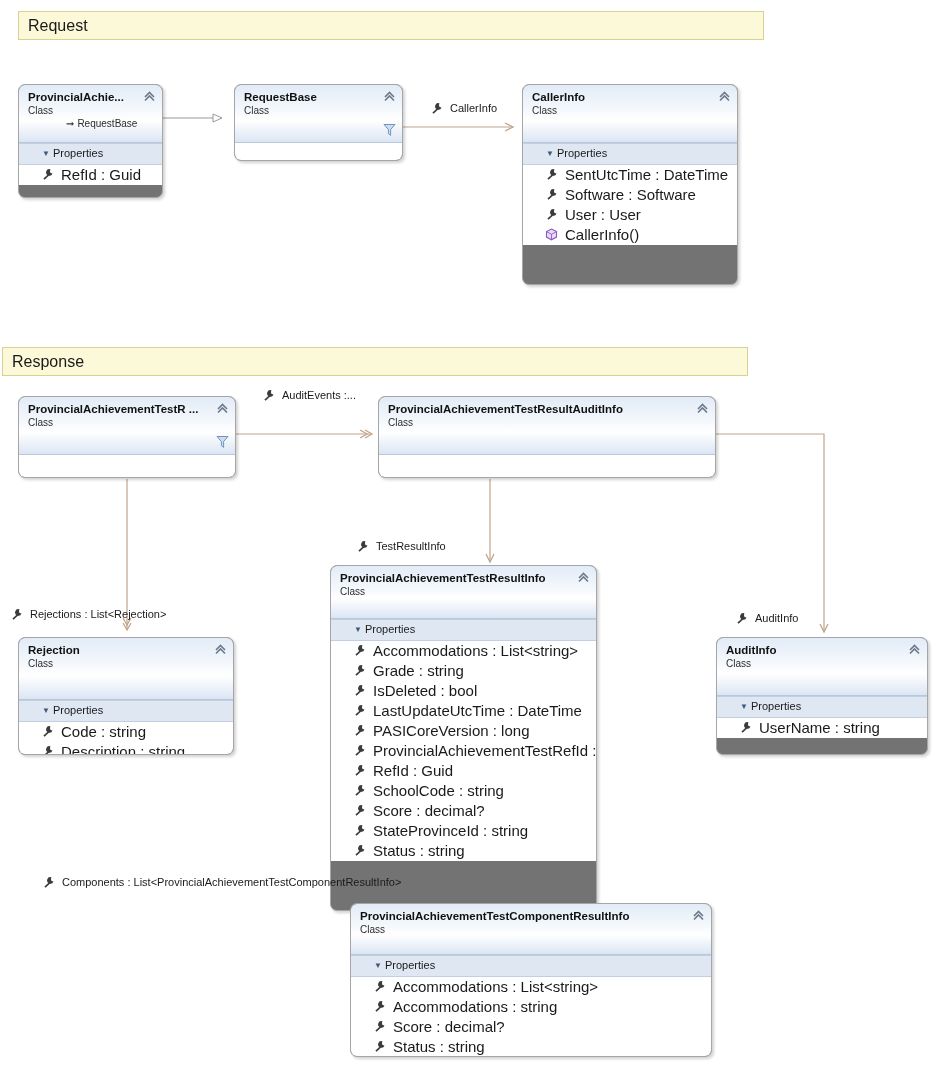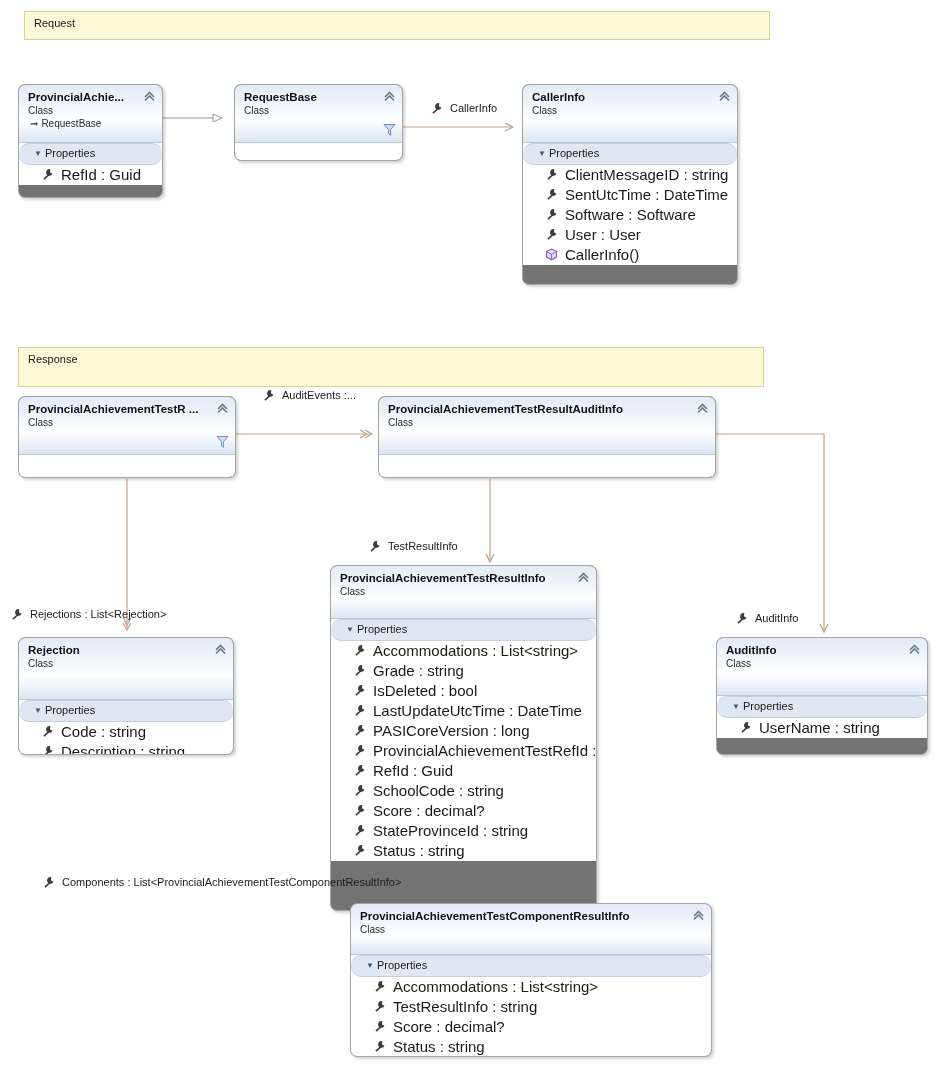--- a/index.html
+++ b/index.html
@@ -25,24 +25,23 @@
     width: 938px; height: 1068px;
     pointer-events: none;
   }
 
   
   .banner {
     position: absolute;
     box-sizing: border-box;
     background: #fbf9d7;
     border: 1px solid #d9d093;
-    font-size: 11px;
+    font-size: 16px;
     color: #1a1a1a;
     padding: 5px 8px 0 9px;
-    margin-left: 6px;
   }
 
   
   .cls {
     position: absolute;
     box-sizing: border-box;
     border: 1px solid #a6a6a6;
     border-radius: 7px;
     background: #737373;
     box-shadow: 2px 2px 3px rgba(0,0,0,0.18);
@@ -67,39 +66,39 @@
     font-size: 10px;
     color: #2b2b2b;
     line-height: 13px;
   }
   .cls-base {
     font-size: 10px;
     color: #2b2b2b;
     line-height: 14px;
     white-space: nowrap;
     padding-left: 2px;
+    margin-left: 36px;
   }
   .cls-base .arr {
     color: #3a3a3a;
     font-size: 10px;
     padding-right: 3px;
   }
   .cls-body { background: #ffffff; }
 
   .section {
     box-sizing: border-box;
     background: #dfe7f3;
     border-top: 1px solid #c3cfe0;
     border-bottom: 1px solid #c3cfe0;
     font-size: 11px;
     color: #1a1a1a;
-    padding: 2px 0 3px 15px;
+    padding: 2px 0 3px 23px;
     line-height: 15px;
     white-space: nowrap;
-    border-radius: 10px;
   }
   .section .tri {
     display: inline-block;
     width: 11px;
     color: #3e5a7a;
     font-size: 8px;
     vertical-align: 1px;
   }
   .member {
     box-sizing: border-box;
@@ -194,21 +193,21 @@
 
     <g>
       <path d="M463,853 L463,900" fill="none" stroke="#c0a48c" stroke-width="1.2" marker-end="url(#dblArrow)"></path>
     </g>
   </svg>
 
   <div class="banner" style="left:18px; top:11px; width:746px; height:29px;">
     <span>Request</span>
   </div>
 
-  <div class="banner" style="left:12px; top:347px; width:746px; height:40px;">
+  <div class="banner" style="left:2px; top:347px; width:746px; height:29px;">
     <span>Response</span>
   </div>
 
   <div class="cls" style="left:18px; top:84px; width:145px; height:114px;">
     <div class="cls-head" style="height:58px;">
       <div class="cls-name">ProvincialAchie...</div>
       <div class="cls-kind">Class</div>
       <div class="cls-base"><span class="arr">➞</span><span>RequestBase</span></div>
       <svg class="chev" viewBox="0 0 13 13">
         <path d="M2,7 L6.5,2.5 L11,7" fill="none" stroke="#6c7a8c" stroke-width="1.6"></path>
@@ -255,27 +254,20 @@
     </div>
     <div class="cls-body">
       <div class="section">
         <span class="tri">▼</span><span>Properties</span>
       </div>
       <div class="member">
         <svg class="gl" width="13" height="13" viewBox="0 0 13 13">
           <path d="M9.4,1.2 a3.3,3.3 0 1,0 2.1,4.3 l-2.0,-0.6 -0.55,-1.7 z" fill="#3c3c3c"></path>
           <path d="M8.2,5.2 L2.4,10.4 L3.6,11.7 L9.2,6.4 z" fill="#3c3c3c"></path>
         </svg>
-        <span class="mtxt">ClientMessageID : string</span>
-      </div>
-      <div class="member">
-        <svg class="gl" width="13" height="13" viewBox="0 0 13 13">
-          <path d="M9.4,1.2 a3.3,3.3 0 1,0 2.1,4.3 l-2.0,-0.6 -0.55,-1.7 z" fill="#3c3c3c"></path>
-          <path d="M8.2,5.2 L2.4,10.4 L3.6,11.7 L9.2,6.4 z" fill="#3c3c3c"></path>
-        </svg>
         <span class="mtxt">SentUtcTime : DateTime</span>
       </div>
       <div class="member">
         <svg class="gl" width="13" height="13" viewBox="0 0 13 13">
           <path d="M9.4,1.2 a3.3,3.3 0 1,0 2.1,4.3 l-2.0,-0.6 -0.55,-1.7 z" fill="#3c3c3c"></path>
           <path d="M8.2,5.2 L2.4,10.4 L3.6,11.7 L9.2,6.4 z" fill="#3c3c3c"></path>
         </svg>
         <span class="mtxt">Software : Software</span>
       </div>
       <div class="member">
@@ -486,21 +478,21 @@
           <path d="M9.4,1.2 a3.3,3.3 0 1,0 2.1,4.3 l-2.0,-0.6 -0.55,-1.7 z" fill="#3c3c3c"></path>
           <path d="M8.2,5.2 L2.4,10.4 L3.6,11.7 L9.2,6.4 z" fill="#3c3c3c"></path>
         </svg>
         <span class="mtxt">Accommodations : List&lt;string&gt;</span>
       </div>
       <div class="member">
         <svg class="gl" width="13" height="13" viewBox="0 0 13 13">
           <path d="M9.4,1.2 a3.3,3.3 0 1,0 2.1,4.3 l-2.0,-0.6 -0.55,-1.7 z" fill="#3c3c3c"></path>
           <path d="M8.2,5.2 L2.4,10.4 L3.6,11.7 L9.2,6.4 z" fill="#3c3c3c"></path>
         </svg>
-        <span class="mtxt">TestResultInfo : string</span>
+        <span class="mtxt">Accommodations : string</span>
       </div>
       <div class="member">
         <svg class="gl" width="13" height="13" viewBox="0 0 13 13">
           <path d="M9.4,1.2 a3.3,3.3 0 1,0 2.1,4.3 l-2.0,-0.6 -0.55,-1.7 z" fill="#3c3c3c"></path>
           <path d="M8.2,5.2 L2.4,10.4 L3.6,11.7 L9.2,6.4 z" fill="#3c3c3c"></path>
         </svg>
         <span class="mtxt">Score : decimal?</span>
       </div>
       <div class="member">
         <svg class="gl" width="13" height="13" viewBox="0 0 13 13">
@@ -529,21 +521,21 @@
   </div>
 
   <div class="elabel" style="left:10px; top:607px;">
     <svg class="gl" width="13" height="13" viewBox="0 0 13 13">
       <path d="M9.4,1.2 a3.3,3.3 0 1,0 2.1,4.3 l-2.0,-0.6 -0.55,-1.7 z" fill="#3c3c3c"></path>
       <path d="M8.2,5.2 L2.4,10.4 L3.6,11.7 L9.2,6.4 z" fill="#3c3c3c"></path>
     </svg>
     <span>Rejections : List&lt;Rejection&gt;</span>
   </div>
 
-  <div class="elabel" style="left:368px; top:539px;">
+  <div class="elabel" style="left:356px; top:539px;">
     <svg class="gl" width="13" height="13" viewBox="0 0 13 13">
       <path d="M9.4,1.2 a3.3,3.3 0 1,0 2.1,4.3 l-2.0,-0.6 -0.55,-1.7 z" fill="#3c3c3c"></path>
       <path d="M8.2,5.2 L2.4,10.4 L3.6,11.7 L9.2,6.4 z" fill="#3c3c3c"></path>
     </svg>
     <span>TestResultInfo</span>
   </div>
 
   <div class="elabel" style="left:735px; top:611px;">
     <svg class="gl" width="13" height="13" viewBox="0 0 13 13">
       <path d="M9.4,1.2 a3.3,3.3 0 1,0 2.1,4.3 l-2.0,-0.6 -0.55,-1.7 z" fill="#3c3c3c"></path>

